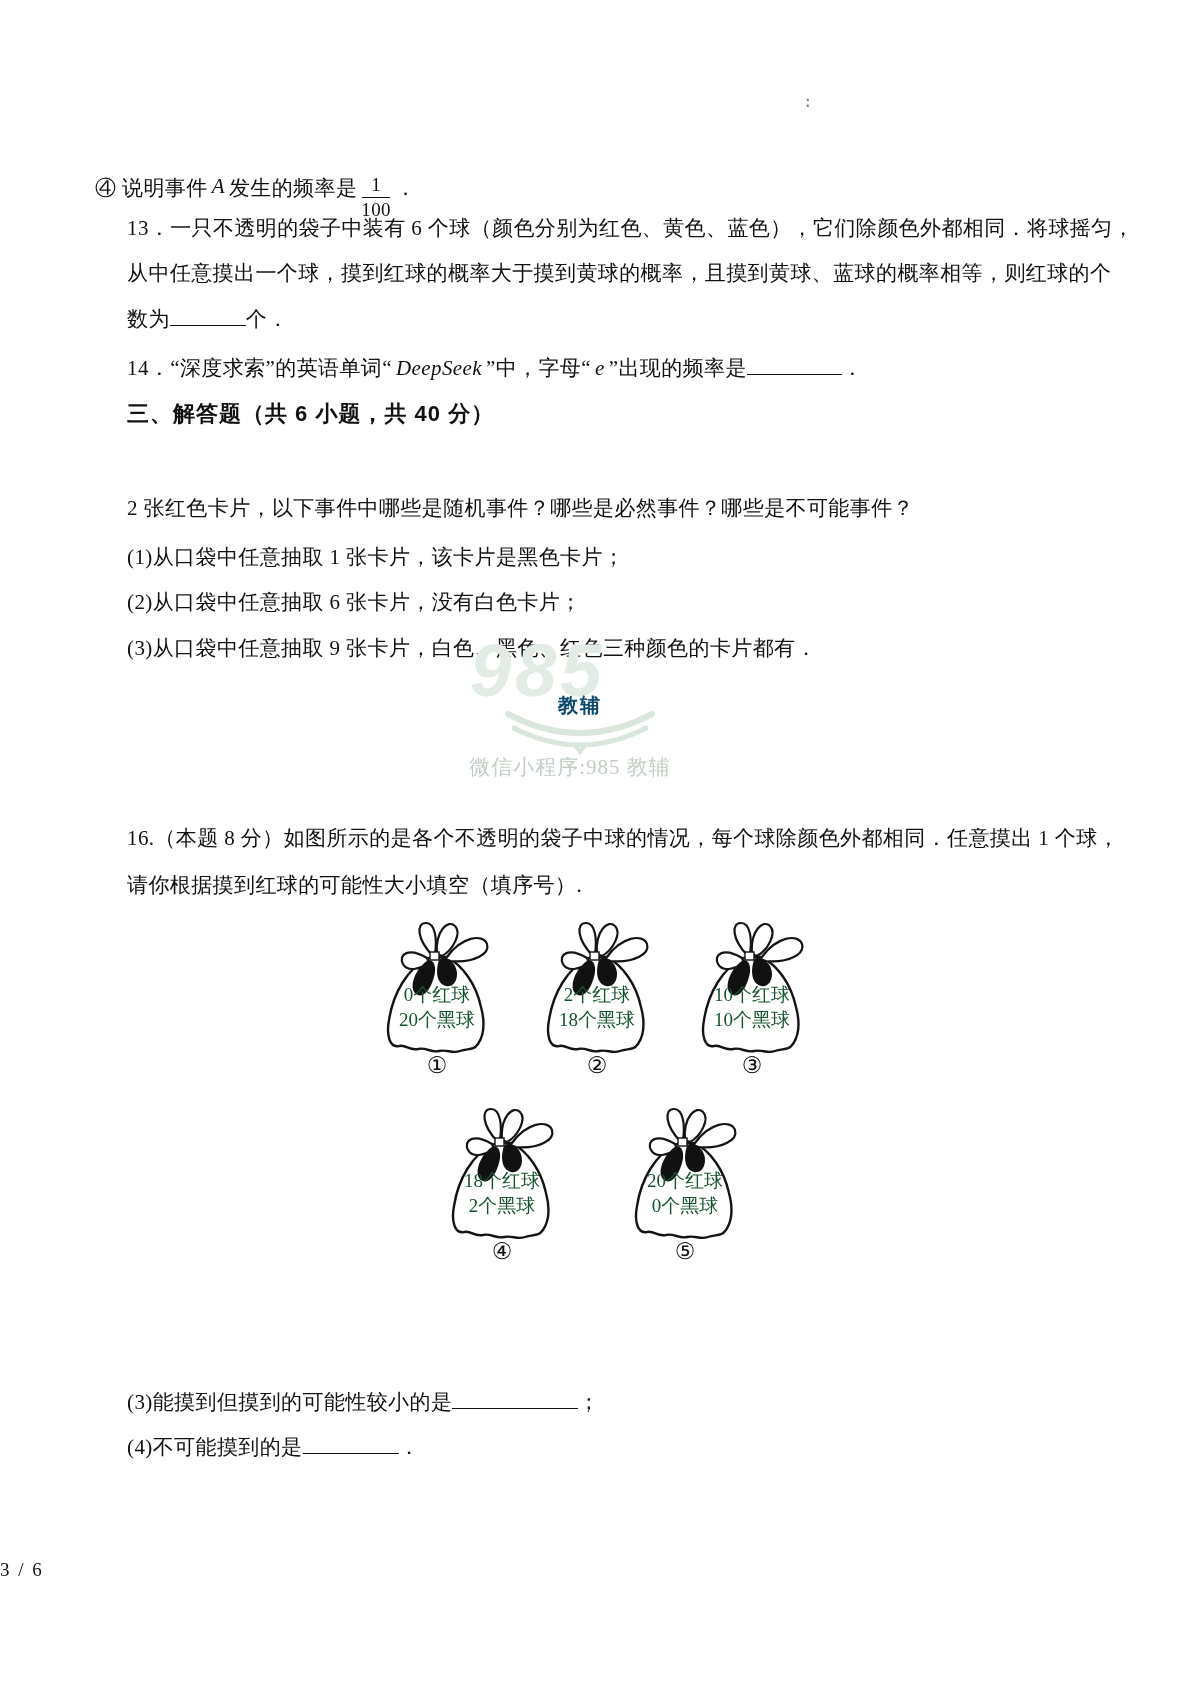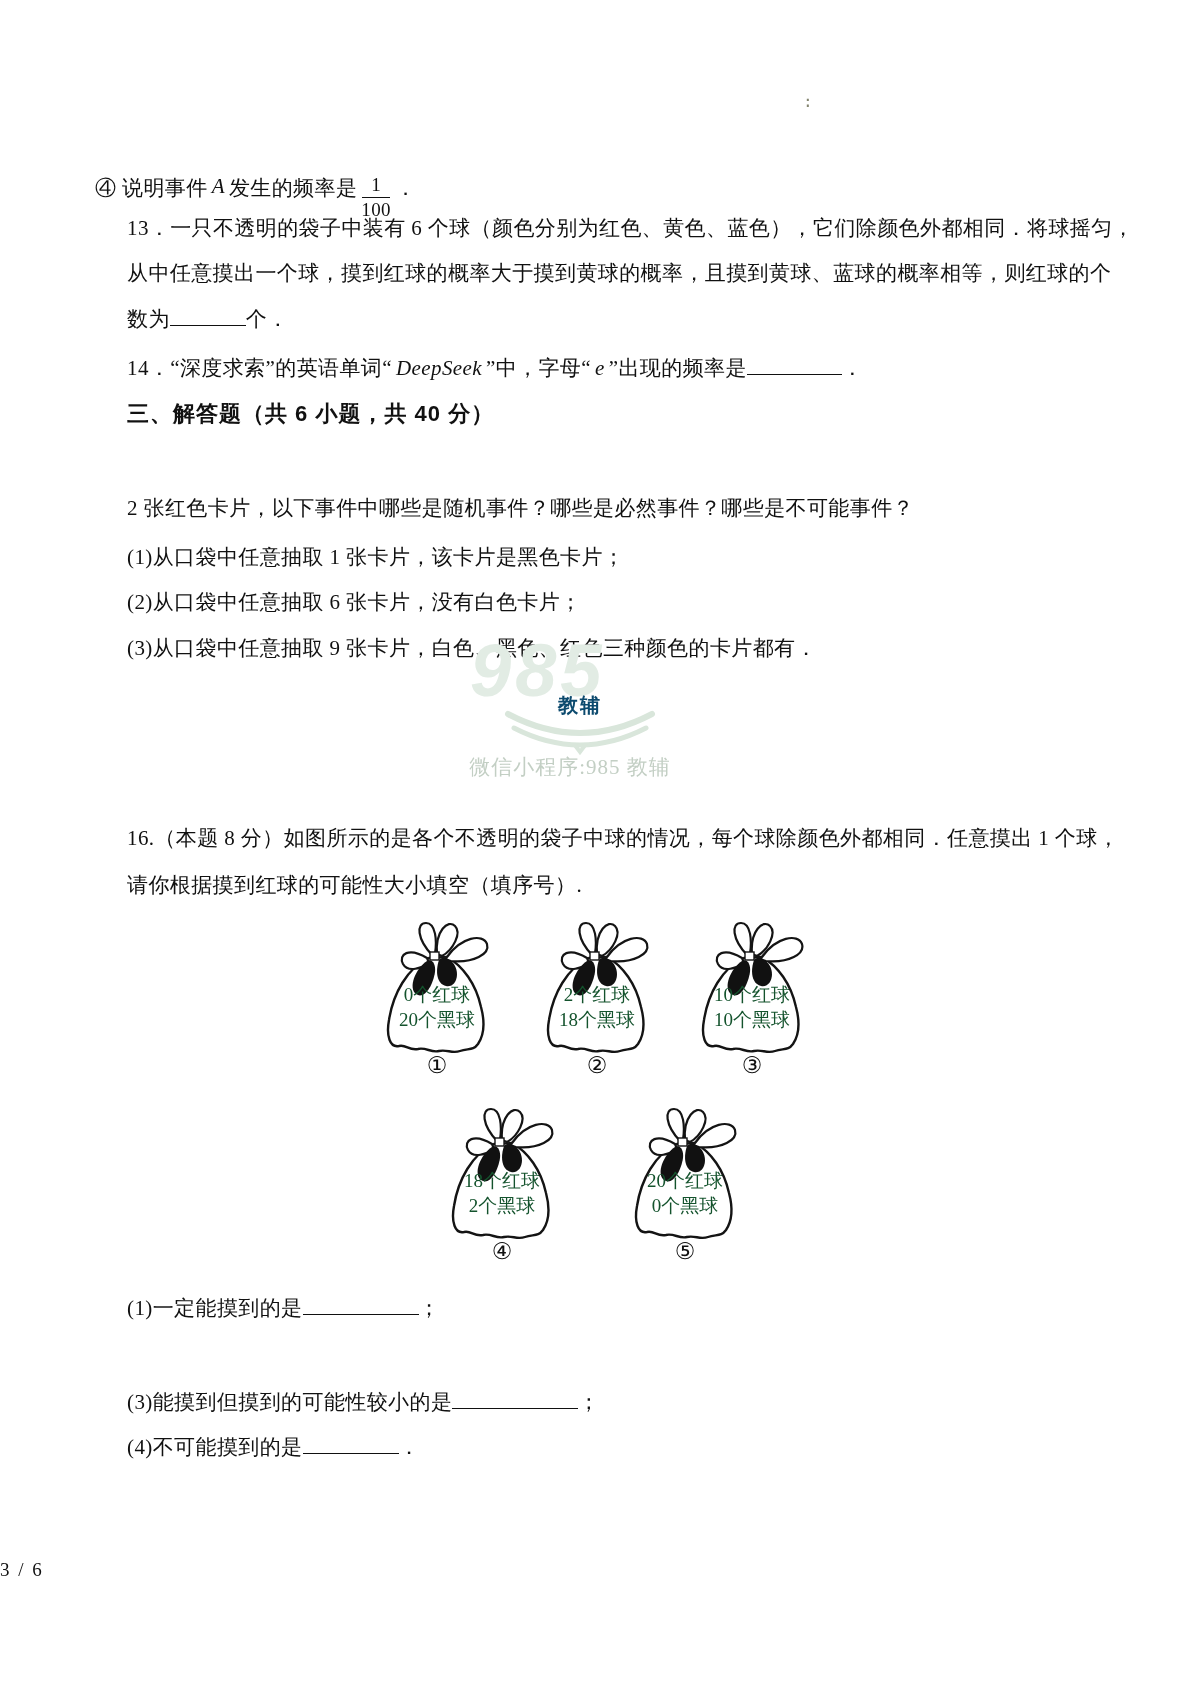--- a/index.html
+++ b/index.html
@@ -199,23 +199,20 @@
     <svg class="shape" viewBox="0 0 132 148">
         <use href="#bagShape" xlink:href="#bagShape"></use>
       </svg>
     <div class="bag-lines">
       <div>20个红球</div>
       <div>0个黑球</div>
     </div>
     <div class="bag-num">⑤</div>
   </div>
 
-  <div class="line" style="top:1295px">
-    <span>(1)一定能摸到的是</span><span class="blank" style="width:116px"></span><span>；</span>
-  </div>
   <div class="line" style="top:1389px">
     <span>(3)能摸到但摸到的可能性较小的是</span><span class="blank" style="width:126px"></span><span>；</span>
   </div>
   <div class="line" style="top:1434px">
     <span>(4)不可能摸到的是</span><span class="blank" style="width:96px"></span><span>．</span>
   </div>
 
   <div class="pagenum">3 / 6</div>
 
 </div>

